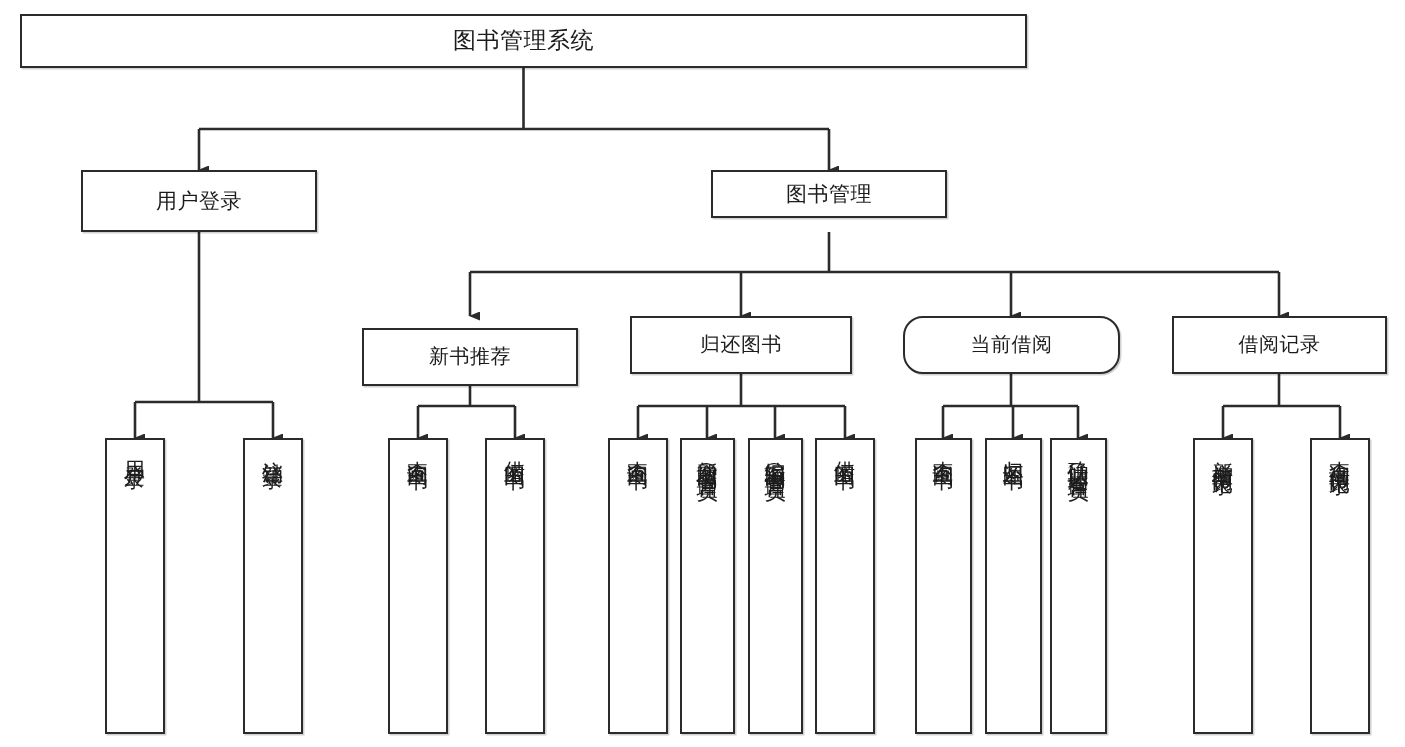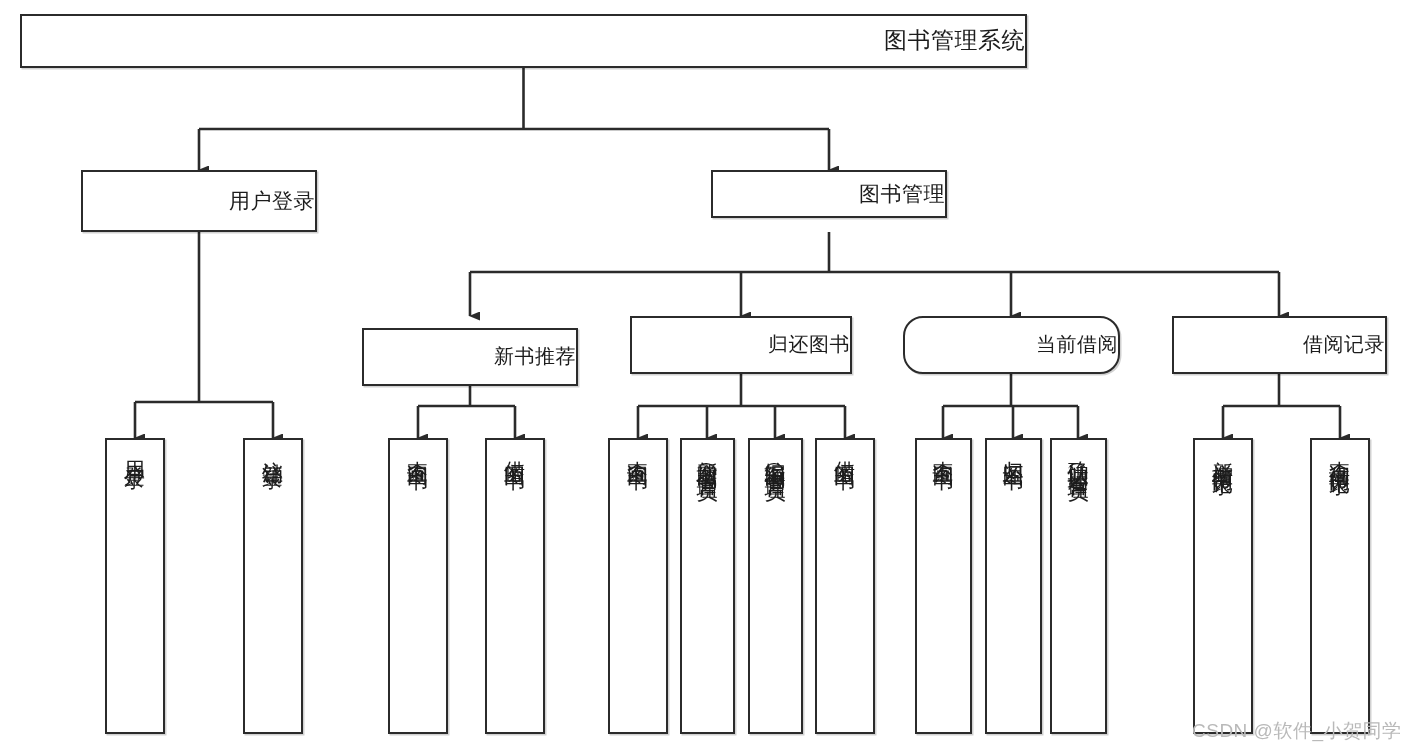--- a/index.html
+++ b/index.html
@@ -27,21 +27,21 @@
     height: 747px;
   }
   .node-box {
     position: absolute;
     box-sizing: border-box;
     background: #ffffff;
     border: 2.5px solid #2b2b2b;
     box-shadow: 1.5px 1.5px 0 rgba(0,0,0,0.18);
     display: flex;
     align-items: center;
-    justify-content: flex-end;
+    justify-content: center;
     overflow: hidden;
   }
   .node-label {
     color: #1c1c1c;
     text-align: center;
     line-height: 1.18;
     white-space: nowrap;
     letter-spacing: 0.5px;
   }
   .node-box.level-0 .node-label { font-size: 23px; }
@@ -174,15 +174,14 @@
         <span class="node-label">确认归还（管理员）</span>
       </div>
       <div class="node-box level-3 leaf" style="left: 1193px; top: 438px; width: 60px; height: 296px;">
         <span class="node-label">新增借阅记录</span>
       </div>
       <div class="node-box level-3 leaf" style="left: 1310px; top: 438px; width: 60px; height: 296px;">
         <span class="node-label">查询借阅记录</span>
       </div>
     </div>
 
-  <div class="watermark" style="left: 1192px; top: 718px;">CSDN @软件_小贺同学</div>
 
 </div>
 
 </body></html>

